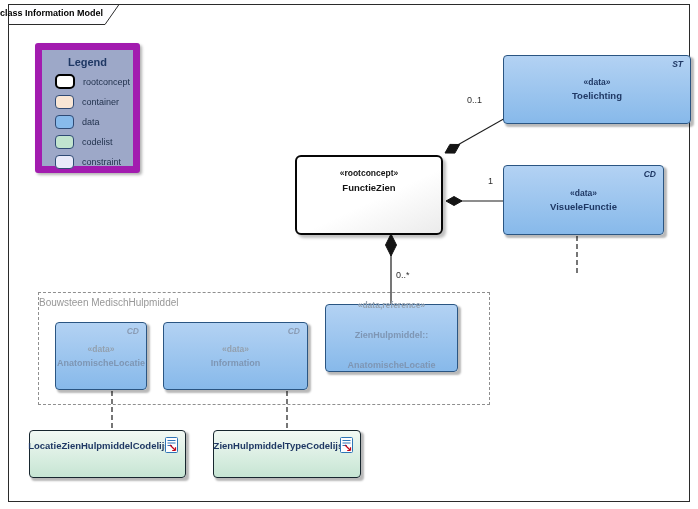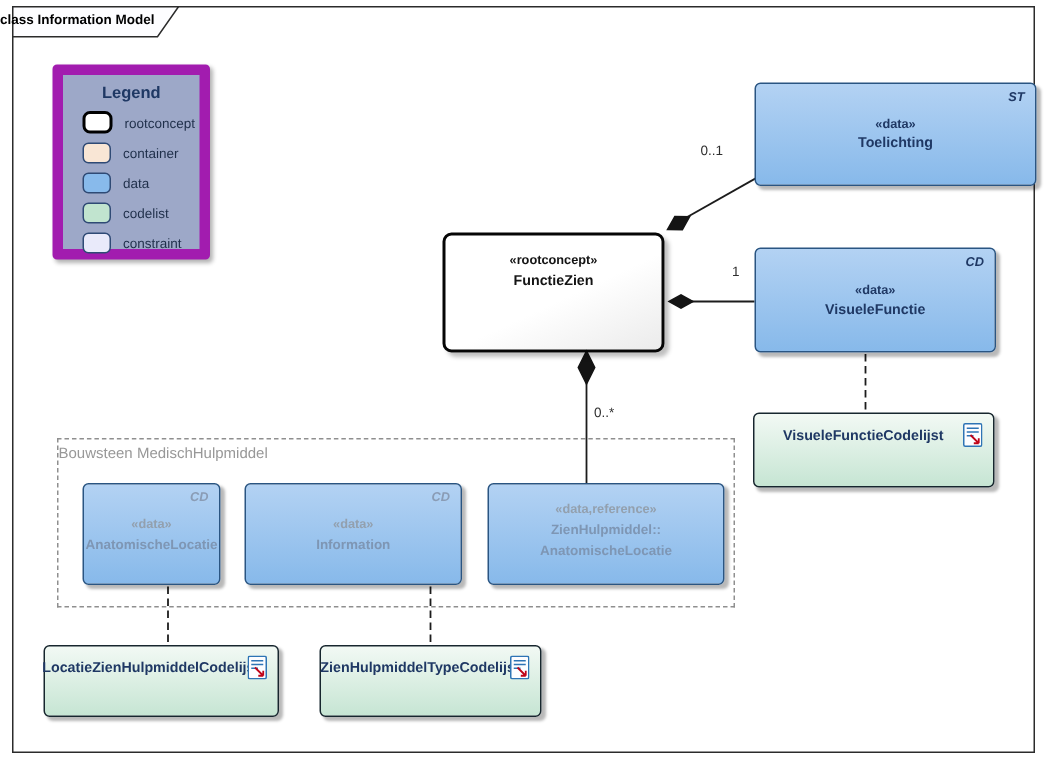--- a/index.html
+++ b/index.html
@@ -35,21 +35,21 @@
                 border:2.6px solid #060606; border-radius:6px;
                 box-shadow:3px 3px 3px rgba(0,0,0,0.25);
                 justify-content:flex-start; padding-top:9px; }
 
   #n-functiezien   { left:295px; top:155px; width:148px; height:80px; }
   #n-toelichting   { left:503px; top:43px;  width:188px; height:69px;margin-top:12px; }
   #n-visuelefunctie{ left:503px; top:165px; width:161px; height:70px; }
   #n-vfcodelijst   { left:502px; top:275px; width:161px; height:50px; }
   #n-anatomische   { left:55px;  top:322px; width:92px;  height:68px; }
   #n-producttype   { left:163px; top:322px; width:145px; height:68px; }
-  #n-zienhulpmiddel{ left:325px; top:322px; width:158px; height:68px; padding-bottom:6px; }
+  #n-zienhulpmiddel{ left:325px; top:304px; width:133px; height:68px; padding-bottom:6px;gap:16px; }
   #n-locatiecodelijst { left:29px;  top:430px; width:157px; height:48px; }
   #n-typecodelijst    { left:213px; top:430px; width:148px; height:48px; }
 
   .stereo { font-size:8.5px; font-weight:bold; color:#1f3864; line-height:13px; }
   .cname  { font-size:9.5px; font-weight:bold; color:#1f3864; line-height:14px; }
   .root-stereo { font-size:8.5px; font-weight:bold; color:#141414; line-height:14px; }
   .root-name   { font-size:9.5px; font-weight:bold; color:#141414; line-height:15px; }
   .faded .stereo { color:#93a0ae; }
   .faded .cname  { color:#7e96b4; font-size:9px; }
   .marker { position:absolute; top:3px; right:7px; font-size:8.5px; font-style:italic;
@@ -140,30 +140,20 @@
     <span class="stereo">«data»</span>
     <span class="cname">Toelichting</span>
   </div>
 
   <div class="node blue" id="n-visuelefunctie">
     <span class="marker">CD</span>
     <span class="stereo">«data»</span>
     <span class="cname">VisueleFunctie</span>
   </div>
 
-  <div class="node green" id="n-vfcodelijst">
-    <span class="gname">VisueleFunctieCodelijst</span>
-    <svg class="doc-icon" width="13" height="16" viewBox="0 0 13 16">
-      <rect x="0.5" y="0.5" width="12" height="15" rx="1" fill="#fdfdff" stroke="#2e74b5"></rect>
-      <line x1="2.5" y1="3.5" x2="10.5" y2="3.5" stroke="#2e74b5"></line>
-      <line x1="2.5" y1="6" x2="10.5" y2="6" stroke="#2e74b5"></line>
-      <line x1="2.5" y1="8.5" x2="7" y2="8.5" stroke="#2e74b5"></line>
-      <path d="M5,8 L10.5,13.5 M10.5,13.5 L10.5,10.2 M10.5,13.5 L7.2,13.5" stroke="#c00418" stroke-width="1.2" fill="none"></path>
-    </svg>
-  </div>
 
   <div class="node blue faded" id="n-anatomische">
     <span class="marker">CD</span>
     <span class="stereo">«data»</span>
     <span class="cname">AnatomischeLocatie</span>
   </div>
 
   <div class="node blue faded" id="n-producttype">
     <span class="marker">CD</span>
     <span class="stereo">«data»</span>

